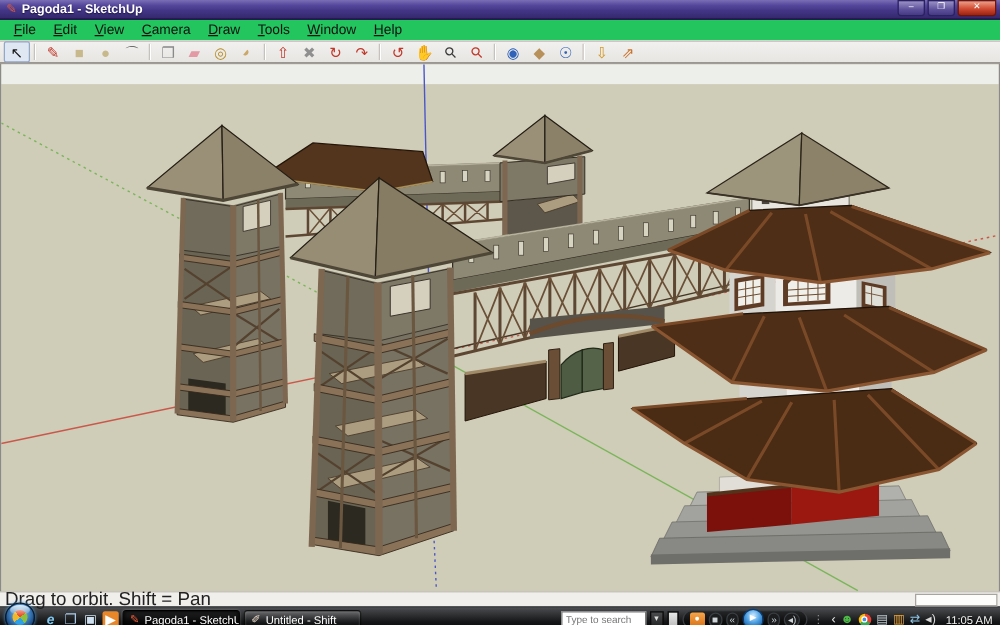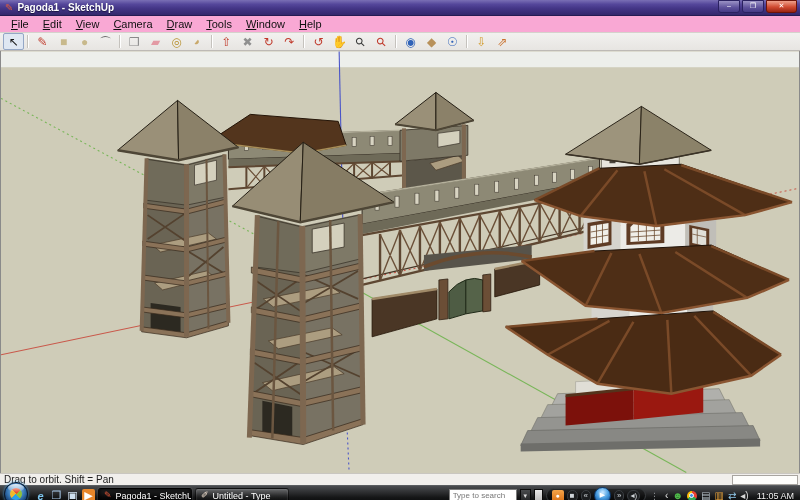--- a/index.html
+++ b/index.html
@@ -10,36 +10,36 @@
     background:linear-gradient(#7a6fb5 0%,#55479b 28%,#443687 55%,#33276b 100%);
     border-bottom:1px solid #241b52;}
   .titlebar .app-icon{font-size:10px;line-height:10px;color:#d85a40;margin:0 4px 0 2px;}
   .titlebar .title{color:#fff;font-size:10px;font-weight:bold;text-shadow:0 1px 1px #1a1340;flex:1;}
   .winbtns{display:flex;gap:2px;align-items:flex-start;height:15px;}
   .wbtn{width:20px;height:11px;margin-top:0;border-radius:0 0 3px 3px;border:1px solid #2a2160;
     background:linear-gradient(#9a92c5,#5d519b 60%,#463a85);color:#fff;font-size:7px;line-height:9px;
     text-align:center;cursor:default;}
   .wbtn.close{width:29px;background:linear-gradient(#efa08a,#d04a30 55%,#9a2412);border-color:#6e1408;}
   
-  .menubar{height:16px;background:#f9a8d4;border-bottom:1px solid #d5d2cc;display:flex;align-items:center;padding-left:4px;}
+  .menubar{height:16px;background:#22c55e;border-bottom:1px solid #d5d2cc;display:flex;align-items:center;padding-left:4px;}
   .menu-item{font-size:11px;color:#111;padding:0 7px;line-height:16px;}
   .menu-item u{text-decoration:underline;}
   
   .toolbar{height:17px;background:linear-gradient(#f2f1ef,#e7e5e2);border-bottom:1px solid #bdbab5;
     display:flex;align-items:center;padding-left:3px;}
   .tb-btn{width:19px;height:15px;display:flex;align-items:center;justify-content:center;border:1px solid transparent;border-radius:2px;}
   .tb-btn.active{border-color:#94a7c6;background:#dfe7f2;}
   .tb-btn .g{font-size:12px;line-height:12px;display:inline-block;}
   .tb-sep{width:1px;height:13px;background:#c5c2bd;border-right:1px solid #fff;margin:0 3px;}
   
   .viewport{height:422px;position:relative;background:#cfccb8;border-left:1px solid #8a8a8a;border-right:1px solid #8a8a8a;box-sizing:border-box;}
   .viewport svg{display:block;}
   
   .statusbar{height:11px;background:#f1efec;border-top:1px solid #c9c6c0;display:flex;align-items:center;
-    font-size:10px;color:#222;padding-left:4px;}
+    font-size:15px;color:#222;padding-left:4px;}
   .vcb{margin-left:auto;margin-right:2px;width:64px;height:8px;background:#fdfdfb;border:1px solid #a8a5a0;}
   
   .taskbar{height:19px;display:flex;align-items:center;gap:3px;padding:0 4px;
     background:linear-gradient(#4a4c4f 0%,#2c2d2f 35%,#151617 60%,#060708 100%);border-top:1px solid #5a5d60;}
   .orb{width:22px;height:22px;border-radius:50%;margin-top:-4px;position:relative;flex:none;
     background:radial-gradient(circle at 50% 35%,#9ecef5 0%,#3a7ab8 45%,#123a6e 75%,#0a2448 100%);
     border:1px solid #091a30;box-shadow:0 0 3px #4aa0e0;}
   .orb .flag{position:absolute;inset:5px;border-radius:50%;
     background:conic-gradient(from -40deg,#e8502c 0 90deg,#8fc03a 0 180deg,#2ca0e8 0 270deg,#f0b92c 0 360deg);}
   .orb:after{content:"";position:absolute;left:3px;right:3px;top:1px;height:8px;border-radius:50%;
@@ -382,21 +382,21 @@
         <span class="ql-icon" style="color: rgb(168, 200, 232);">❐</span>
         <span class="ql-icon" style="color: rgb(207, 224, 240);">▣</span>
         <span class="ql-icon" style="color: rgb(255, 255, 255); background: rgb(232, 134, 42);">▶</span>
       </div>
     <div class="task active">
       <span class="ticon" style="color:#e85a3a">✎</span>
       <span>Pagoda1 - SketchUp</span>
     </div>
     <div class="task">
       <span class="ticon" style="color:#e8d8c8">✐</span>
-      <span>Untitled - Type</span>
+      <span>Untitled - Shift</span>
     </div>
     <div class="spacer"></div>
     <input class="searchbox" placeholder="Type to search" style="">
     <div class="sbtn">▾</div>
     <div class="sbtn lite"></div>
     <div class="media" id="media">
         <span class="m-wmp">●</span>
         <span class="m-sm">■</span>
         <span class="m-sm">«</span>
         <span class="m-play">▶</span>

